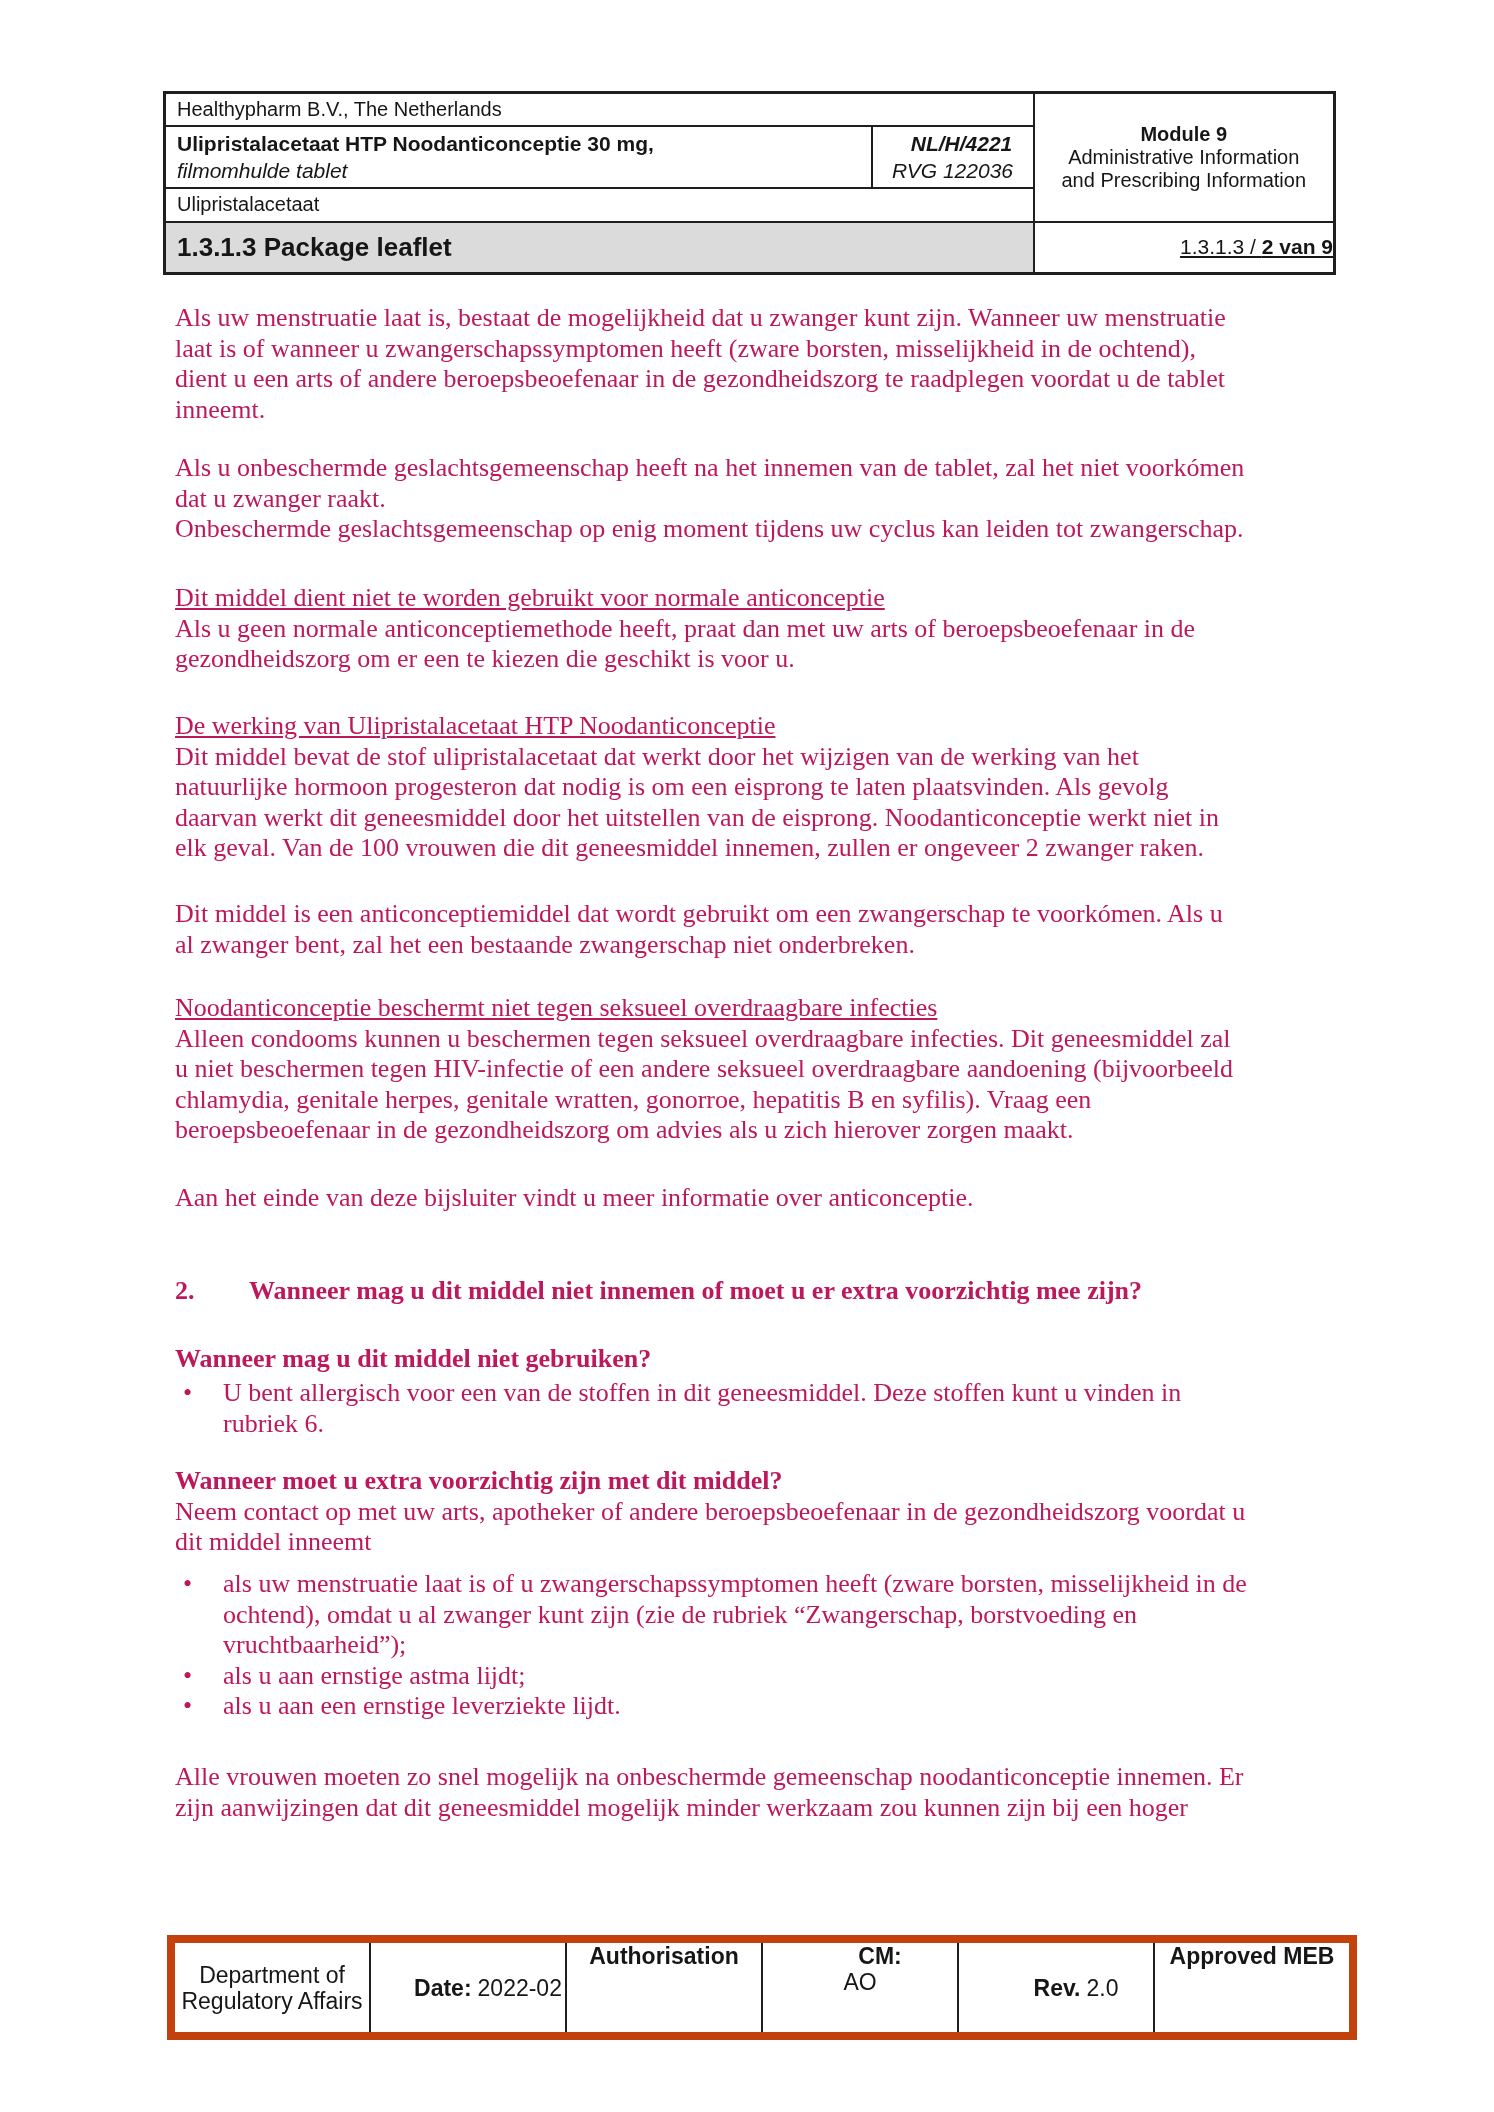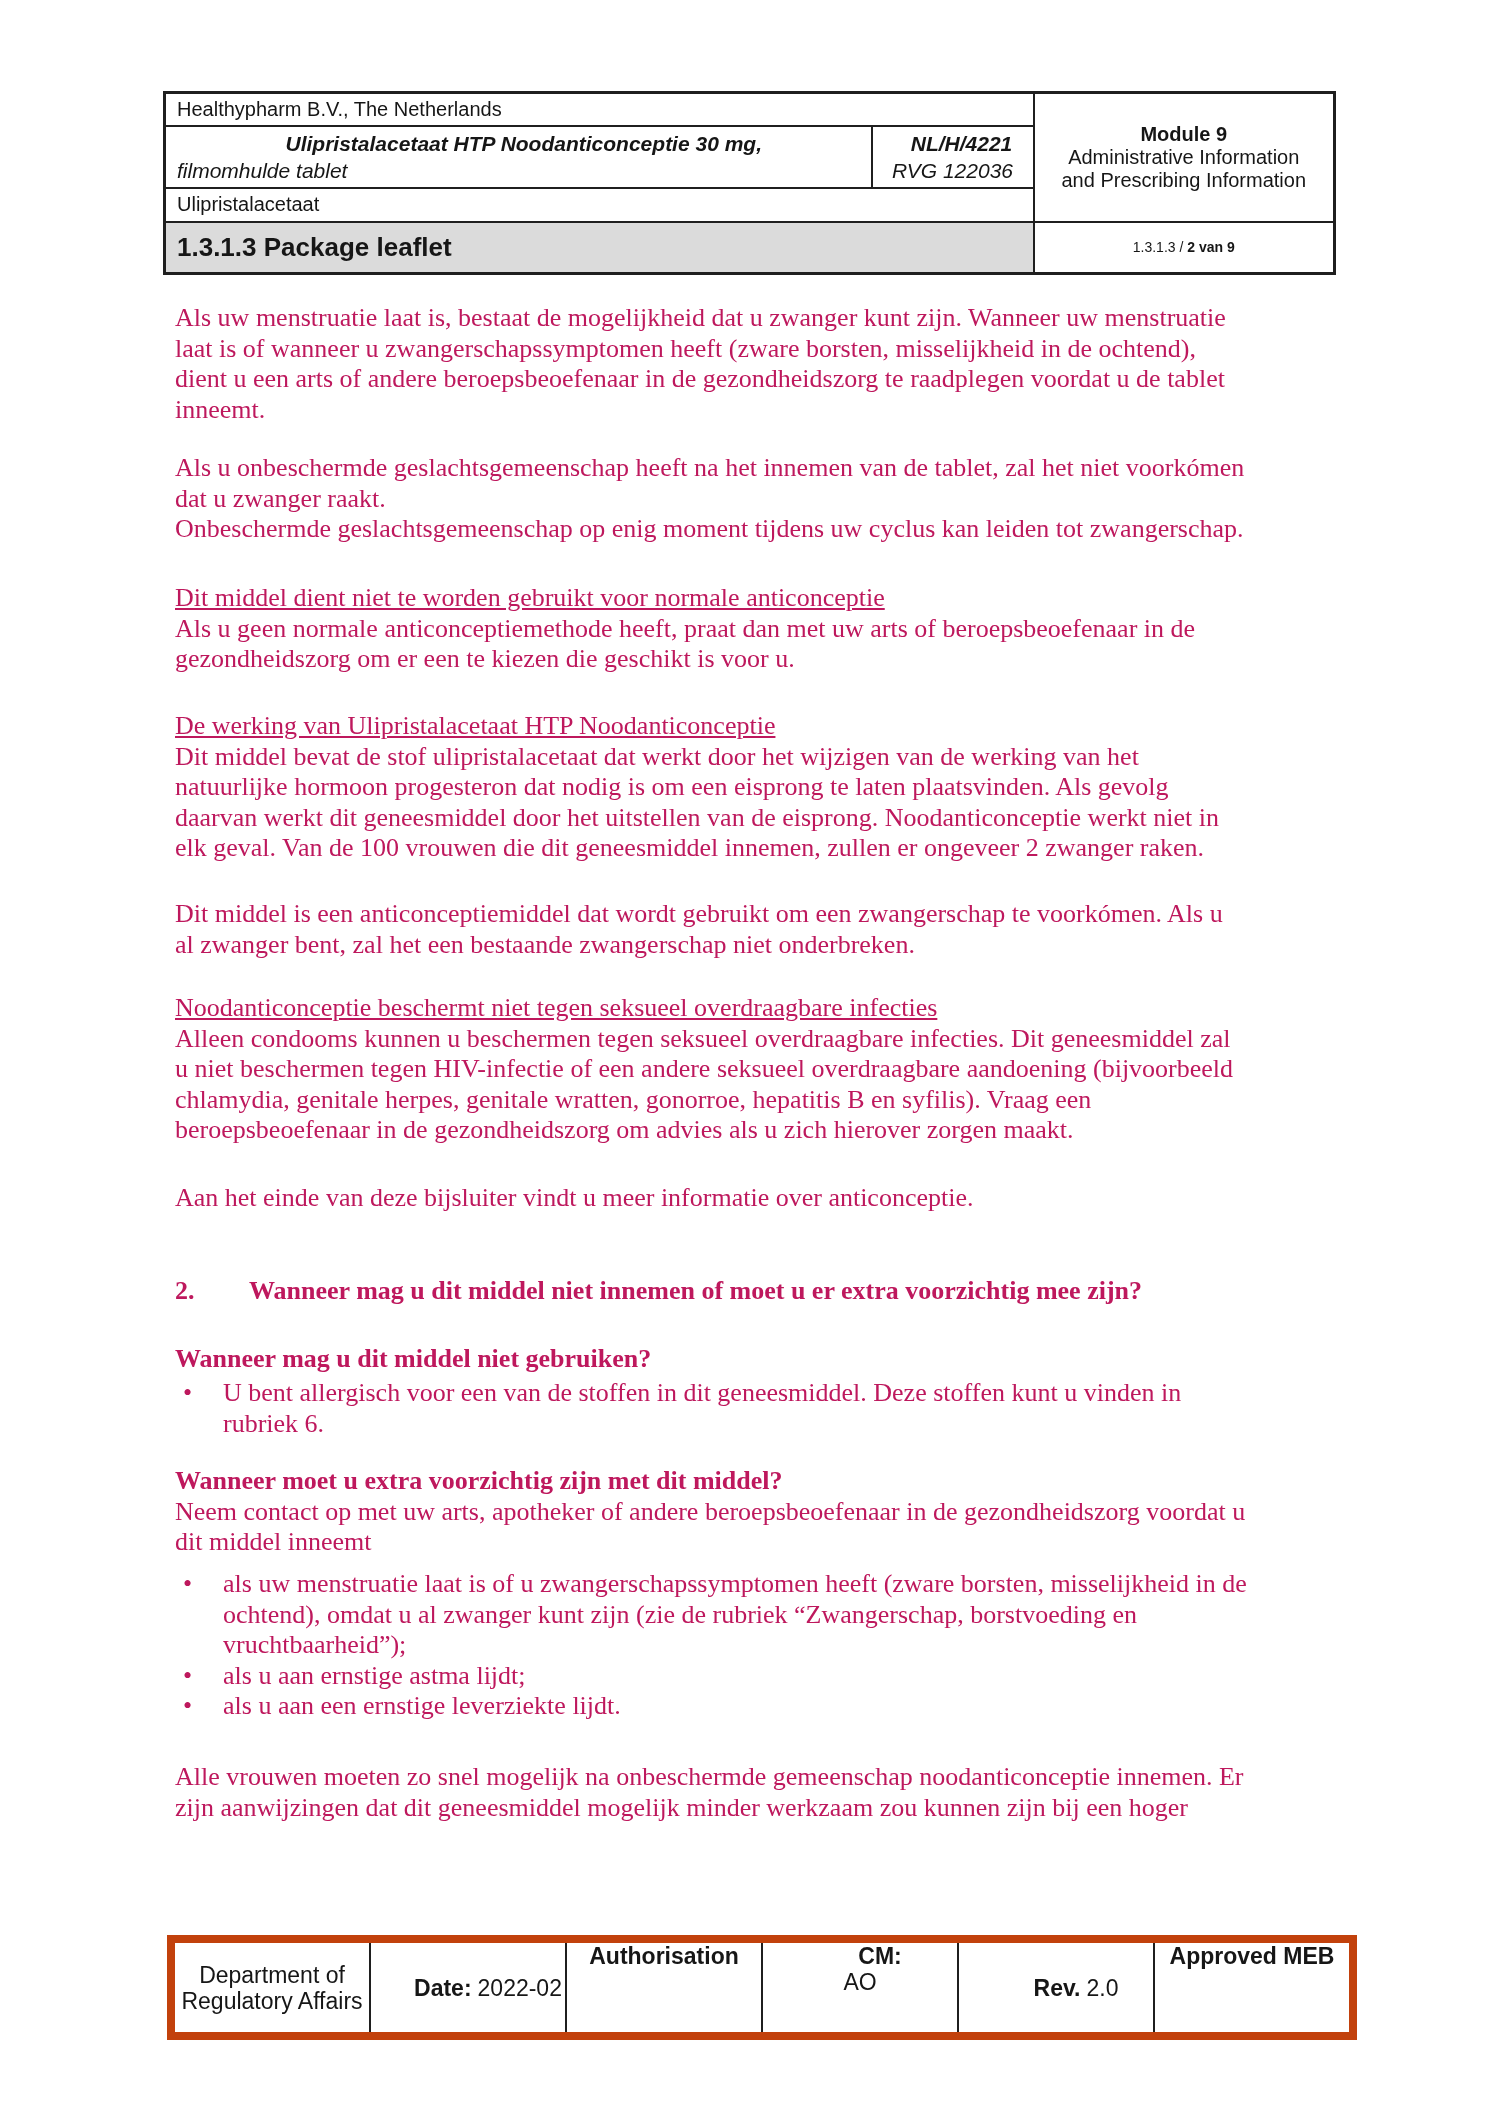--- a/index.html
+++ b/index.html
@@ -21,29 +21,29 @@
   }
   table.hdr td{
     border:2px solid #1f1f1f;
     padding:0;
     vertical-align:middle;
     overflow:hidden;
   }
   .hdr .cell-pad{padding-left:11px;}
   .hdr-company{font-size:20px;}
   .hdr-product{font-size:21px;line-height:27px;}
-  .hdr-product .prod-name{font-weight:bold;font-style:italic;text-align:center;}
+  .hdr-product .prod-name{font-weight:bold;}
   .hdr-product .prod-form{font-style:italic;}
   .hdr-reg{font-size:21px;line-height:27px;text-align:center;font-style:italic;}
   .hdr-reg .reg-top{font-weight:bold;padding-left:18px;}
   .hdr-substance{font-size:20px;}
   .hdr-module{font-size:20px;line-height:23px;text-align:center;}
   .hdr-module .mod-title{font-weight:bold;}
   .hdr-title{background:#dbdbdb;font-weight:bold;font-size:26px;}
-  .hdr-pageref{font-size:14px;text-align:center;background:#ffffff;}
+  .hdr-pageref{font-size:21px;text-align:right;background:#ffffff;text-decoration:underline;}
   .hdr-pageref .pg-bold{font-weight:bold;}
 
   
   .tblock{
     position:absolute;left:175px;
     font-family:"Liberation Serif",serif;
     font-size:26px;line-height:30.5px;
     color:#be185d;
   }
   .doc-line{white-space:nowrap;}

